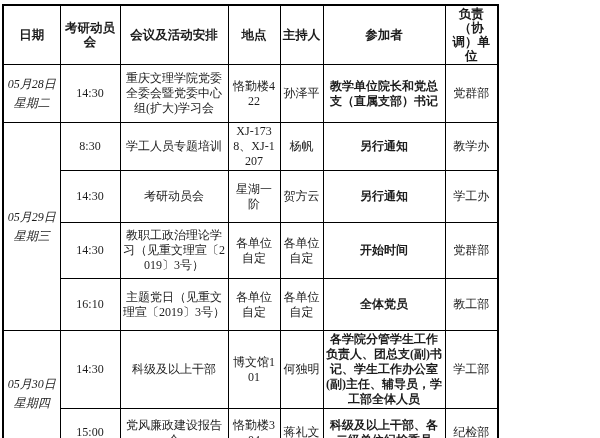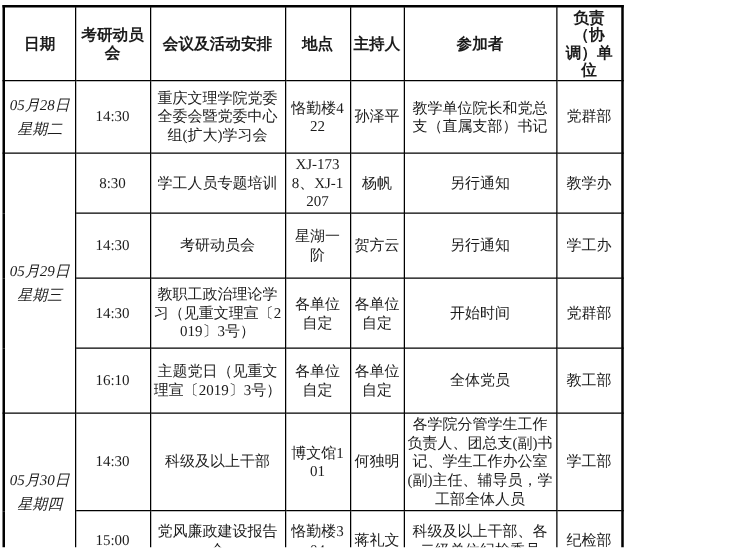--- a/index.html
+++ b/index.html
@@ -31,21 +31,21 @@
     padding: 1px 2px;
     word-break: break-all;
     overflow: hidden;
   }
   .schedule th {
     font-size: 12.5px;
     font-weight: bold;
     line-height: 14px;
   }
   .date-cell span { display: block; line-height: 19px; font-style: italic; }
-  .participants { line-height: 14.5px; }
+  .participants { line-height: 14.5px; font-weight: bold; }
 </style>
 </head>
 <body>
 
 <div class="page">
   <table class="schedule">
     <colgroup>
       <col style="width:57px">
         <col style="width:60px">
         <col style="width:108px">

